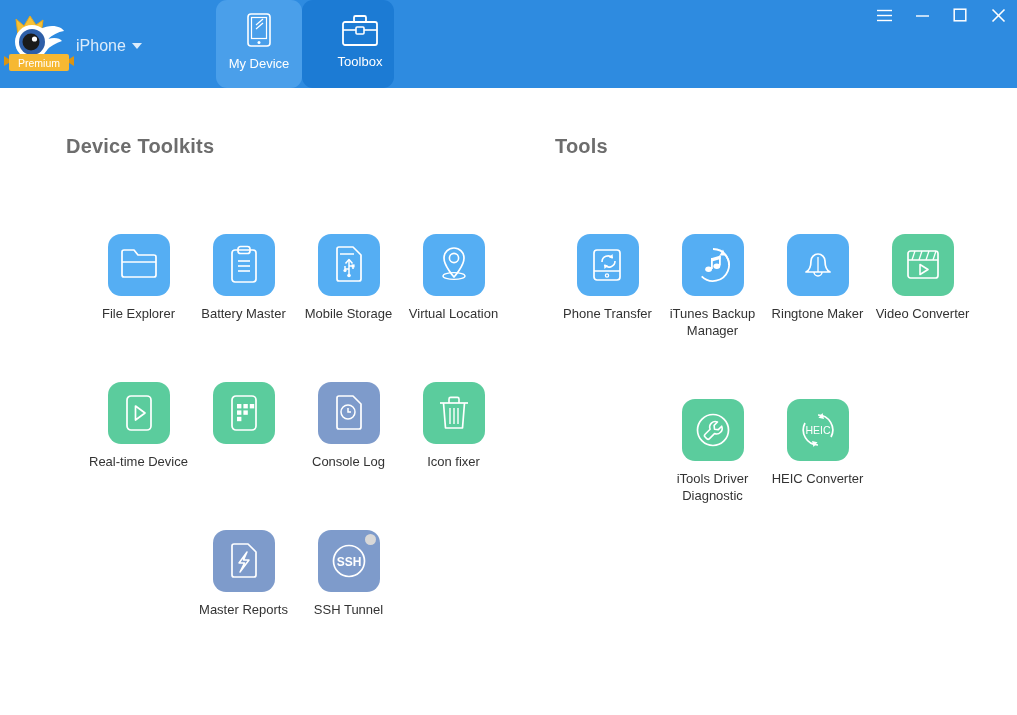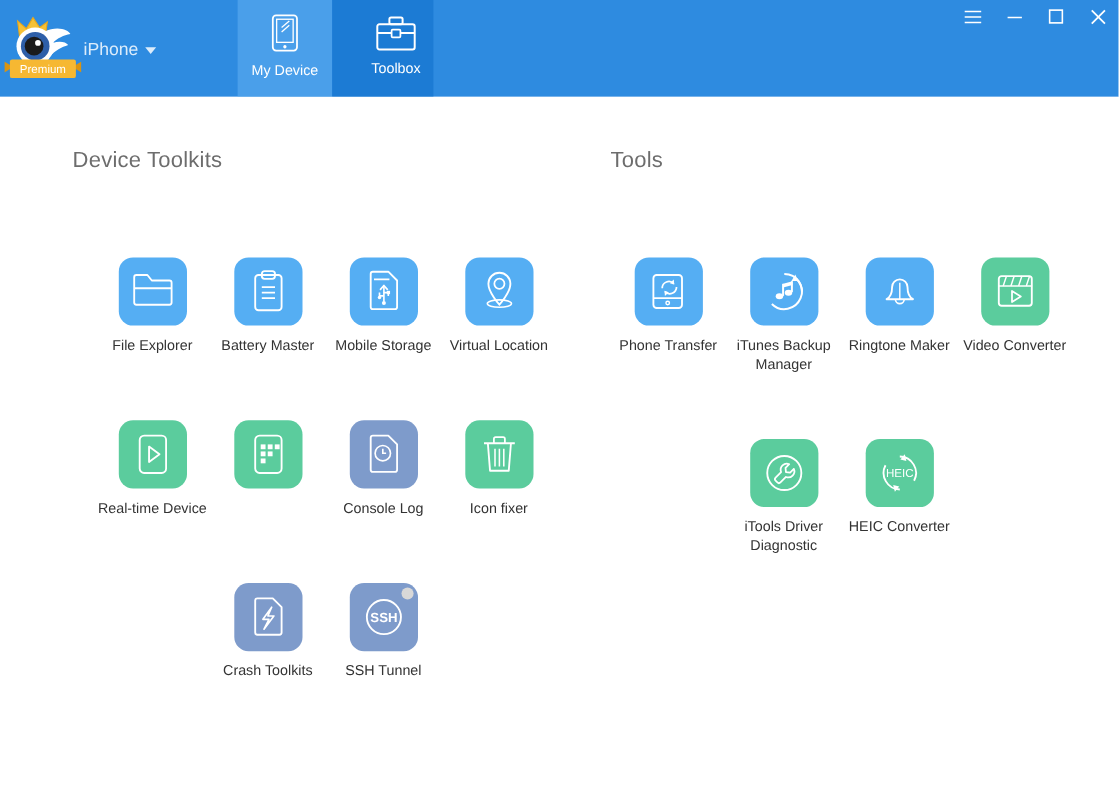--- a/index.html
+++ b/index.html
@@ -54,20 +54,21 @@
     width: 86px;
     display: flex;
     flex-direction: column;
     align-items: center;
     justify-content: center;
     gap: 6px;
     color: #ffffff;
     font-size: 13px;
     cursor: pointer;
     padding-bottom: 6px;
+    border-radius: 11px;
   }
   .tab.device { background: #4A9FEA; }
   .tab.active { background: #1C7BD4; width: 92px; padding-left: 24px; }
   .tab svg { display: block; }
 
   .winctrls {
     position: absolute;
     top: 4px; right: 8px;
     display: flex;
     align-items: center;
@@ -89,21 +90,21 @@
   .section {
     position: absolute;
     top: 0;
   }
   .section.left  { left: 66px;  width: 460px; }
   .section.right { left: 555px; width: 420px; }
 
   .section-title {
     font-size: 20px;
     color: #6d6d6d;
-    font-weight: normal;
+    font-weight: bold;
     margin-top: 47px;
     margin-bottom: 0;
     letter-spacing: .2px;
   }
 
   .grid {
     display: flex;
     flex-wrap: wrap;
     margin-top: 32px;
     justify-content: center;
@@ -337,21 +338,21 @@
         <div class="cell-label">Icon fixer</div>
       </div>
 
       <div class="cell">
         <div class="tile" style="background:#7E9BCB">
           <svg width="34" height="40" viewBox="0 0 34 40">
             <path d="M5 5 a2 2 0 0 1 2-2 h14 l8 8 v23 a2 2 0 0 1 -2 2 h-20 a2 2 0 0 1 -2 -2 Z" fill="none" stroke="#ffffff" stroke-width="1.7" stroke-linejoin="round"></path>
             <path d="M20 11 L12 22 L17.5 22 L13 31 L22 19 L16.5 19 Z" fill="none" stroke="#ffffff" stroke-width="1.5" stroke-linejoin="round"></path>
           </svg>
         </div>
-        <div class="cell-label">Crash Toolkits</div>
+        <div class="cell-label">Master Reports</div>
       </div>
 
       <div class="cell">
         <div class="tile" style="background:#7E9BCB">
           <span class="badge-dot"></span>
           <svg width="42" height="42" viewBox="0 0 42 42">
             <circle cx="21" cy="21" r="15.5" fill="none" stroke="#ffffff" stroke-width="1.7"></circle>
             <text x="21" y="25.5" font-family="Liberation Sans, sans-serif" font-size="12" font-weight="bold" fill="#ffffff" text-anchor="middle">SSH</text>
           </svg>
         </div>

